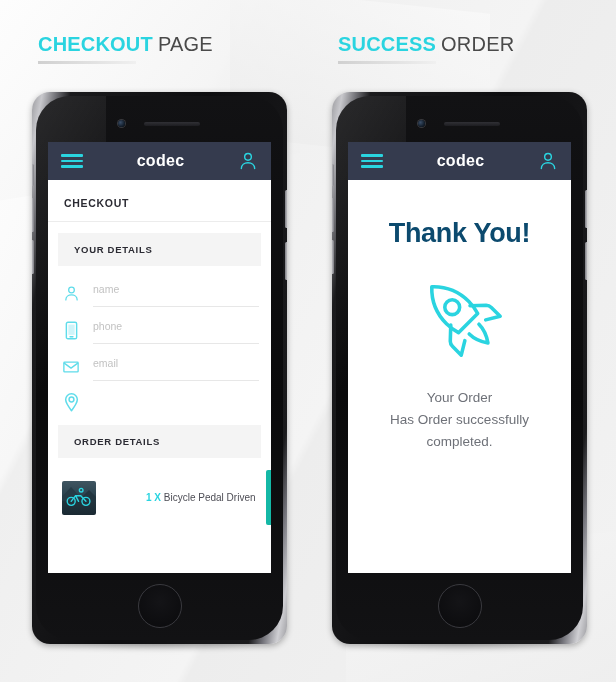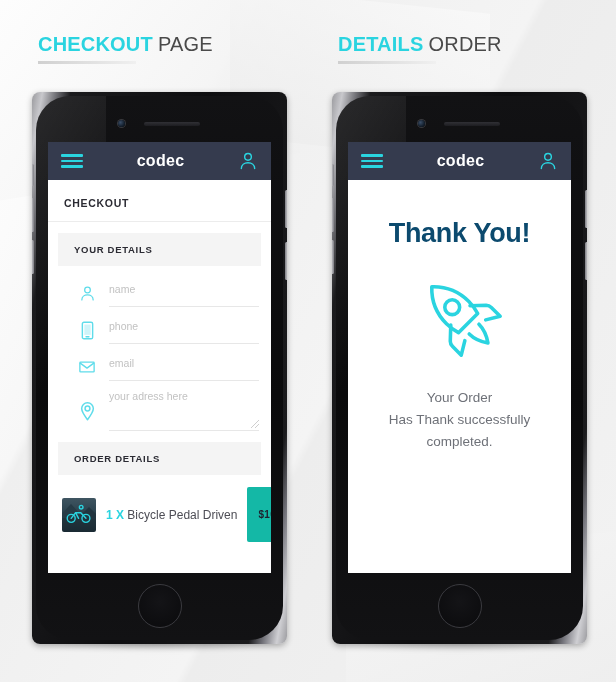--- a/index.html
+++ b/index.html
@@ -97,21 +97,21 @@
     left: 8px; right: 8px;
     bottom: -6px;
     height: 18px;
     background: radial-gradient(ellipse at center, rgba(0,0,0,.25) 0%, rgba(0,0,0,0) 70%);
     filter: blur(3px);
   }
 
   .phone-body {
     position: absolute;
     inset: 0;
-    border-radius: 8px;
+    border-radius: 18px;
     background: linear-gradient(100deg, #9a9a9e 0%, #c8c8cc 3%, #6f6f74 7%, #1b1b1d 11%,
                 #0d0d0f 50%, #1b1b1d 89%, #73737a 93%, #cfcfd3 97%, #9a9a9e 100%);
     box-shadow: 0 2px 6px rgba(0,0,0,.30);
     overflow: hidden;
   }
   .phone-inner {
     position: absolute;
     inset: 4px;
     border-radius: 34px;
     background: linear-gradient(180deg, #121214 0%, #0a0a0b 55%, #121214 100%);
@@ -219,21 +219,21 @@
   .section-bar {
     background: #f4f4f4;
     padding: 11px 16px;
     font-size: 9.5px;
     font-weight: bold;
     letter-spacing: .7px;
     color: #2b2b33;
     margin: 11px 10px 0 10px;
   }
 
-  .fields { padding: 4px 12px 0 28px; }
+  .fields { padding: 4px 12px 0 12px; }
   .field {
     display: flex;
     align-items: center;
     gap: 11px;
     padding: 9px 0 0 0;
   }
   .field .ico { width: 22px; height: 24px; flex: 0 0 22px; display: flex; align-items: center; justify-content: center; }
   .field .ico svg { display: block; }
   .field .line {
     flex: 1;
@@ -291,21 +291,21 @@
   .thumb .mtn2 {
     position: absolute;
     right: -5px; top: 9px;
     width: 0; height: 0;
     border-left: 12px solid transparent;
     border-right: 12px solid transparent;
     border-bottom: 12px solid #22353f;
   }
   .thumb svg { position: absolute; left: 4px; top: 6px; }
 
-  .order-label { flex: 1; font-size: 12px; white-space: nowrap; }
+  .order-label { flex: 1; font-size: 10px; white-space: nowrap; margin-left: 40px; }
   .order-label .qty { color: #2ad4e0; font-weight: bold; }
   .order-label .nm  { color: #4d4d55; }
   .price-badge {
     background: #14b8a6;
     color: #1e2230;
     font-size: 10px;
     font-weight: bold;
     padding: 22px 11px;
     border-radius: 2px;
     letter-spacing: .3px;
@@ -337,21 +337,21 @@
 <div class="bg-shard-c"></div>
 
 <div class="stage">
 
   <div class="heading" id="heading-checkout">
     <span class="accent">CHECKOUT</span><span class="rest">PAGE</span>
     <span class="underline"></span>
   </div>
 
   <div class="heading" id="heading-success">
-    <span class="accent">DETAILS</span><span class="rest">ORDER</span>
+    <span class="accent">SUCCESS</span><span class="rest">ORDER</span>
     <span class="underline"></span>
   </div>
 
   <div class="phone" id="phone-left">
     <div class="phone-shadow"></div>
     <div class="phone-body">
       <div class="phone-inner"></div>
       <div class="phone-gloss"></div>
       <div class="camera"></div>
       <div class="speaker"></div>
@@ -418,24 +418,20 @@
               </span>
             </div>
 
 
             <div class="field addr">
               <span class="ico">
                 <svg width="15" height="20" viewBox="0 0 18 24" fill="none" stroke="#5fdcea" stroke-width="1.8" stroke-linejoin="round">
                   <path d="M9 22.5c4.6-6.1 7-10 7-13.4A7 7 0 0 0 2 9.1c0 3.4 2.4 7.3 7 13.4z"></path>
                   <circle cx="9" cy="9" r="2.9"></circle>
                 </svg>
-              </span>
-              <span class="line">
-                <textarea placeholder="your adress here" style=""></textarea>
-                <span class="resize-grip"></span>
               </span>
             </div>
 
           </div>
 
           <div class="section-bar">ORDER DETAILS</div>
 
           <div class="order-row">
             <span class="thumb">
               <span class="mtn"></span>
@@ -499,21 +495,21 @@
               <path d="M32 3c7.5 7 11.5 16.4 11.5 26.6 0 4-0.6 7.6-1.6 10.7H22.1c-1-3.1-1.6-6.7-1.6-10.7C20.5 19.4 24.5 10 32 3z"></path>
               <circle cx="32" cy="24" r="5.4"></circle>
               <path d="M22.1 32.4l-8.6 8.1c-1 1-1.5 2.3-1.5 3.7v9.1l9.3-5.6"></path>
               <path d="M41.9 32.4l8.6 8.1c1 1 1.5 2.3 1.5 3.7v9.1l-9.3-5.6"></path>
               <path d="M27 46.5c0 5.3 2.3 10.4 5 14.2 2.7-3.8 5-8.9 5-14.2"></path>
             </svg>
           </div>
 
           <div class="msg">
             <div>Your Order</div>
-            <div>Has Thank successfully</div>
+            <div>Has Order successfully</div>
             <div>completed.</div>
           </div>
         </div>
 
       </div>
 
       <div class="home"></div>
       <span class="btn-side b1"></span>
       <span class="btn-side b2"></span>
       <span class="btn-left s1"></span>

